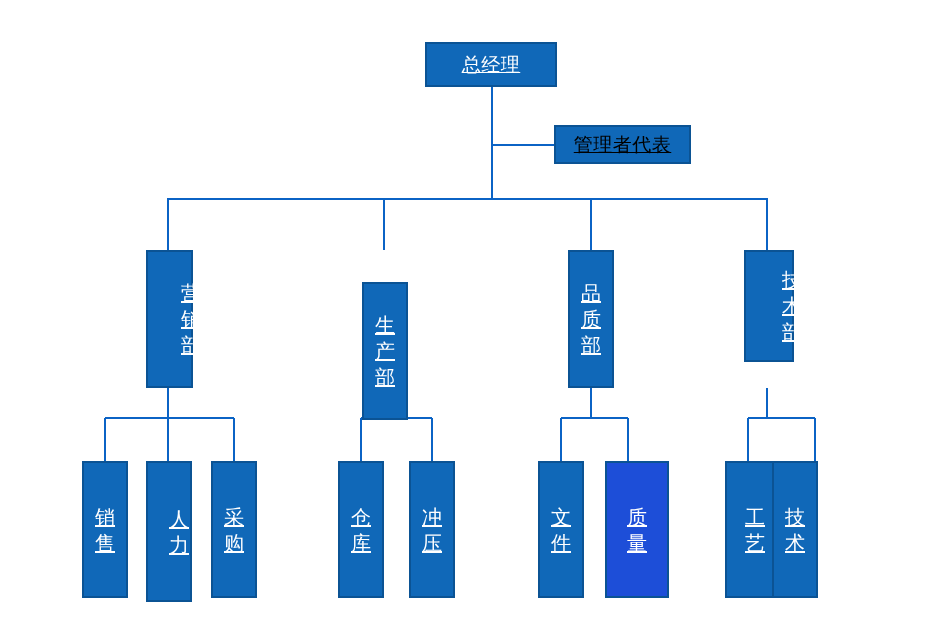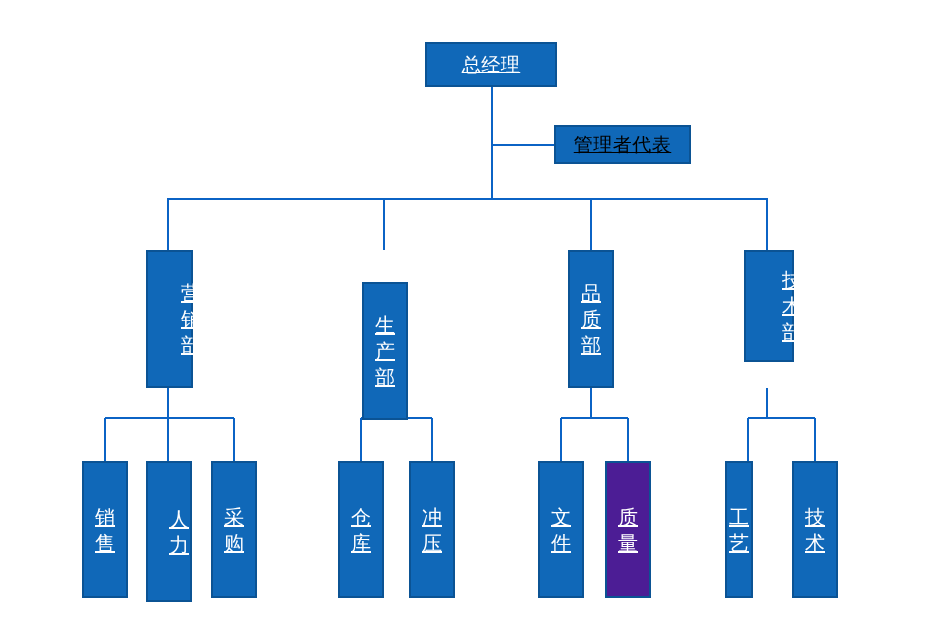--- a/index.html
+++ b/index.html
@@ -151,25 +151,25 @@
   </div>
 
   <div class="node leaf" style="left: 409px; top: 461px; width: 46px; height: 137px; background: rgb(16, 104, 184); border-color: rgb(11, 83, 148); color: rgb(255, 255, 255);">
     <span class="label">冲压</span>
   </div>
 
   <div class="node leaf" style="left: 538px; top: 461px; width: 46px; height: 137px; background: rgb(16, 104, 184); border-color: rgb(11, 83, 148); color: rgb(255, 255, 255);">
     <span class="label">文件</span>
   </div>
 
-  <div class="node leaf" style="left: 605px; top: 461px; width: 46px; height: 137px; background: #4c1d95; border-color: rgb(11, 83, 148); color: rgb(255, 255, 255);">
+  <div class="node leaf" style="left: 605px; top: 461px; width: 64px; height: 137px; background: #1d4ed8; border-color: rgb(11, 83, 148); color: rgb(255, 255, 255);">
     <span class="label">质量</span>
   </div>
 
-  <div class="node leaf" style="left: 725px; top: 461px; width: 28px; height: 137px; background: rgb(16, 104, 184); border-color: rgb(11, 83, 148); color: rgb(255, 255, 255);">
+  <div class="node leaf" style="left: 725px; top: 461px; width: 60px; height: 137px; background: rgb(16, 104, 184); border-color: rgb(11, 83, 148); color: rgb(255, 255, 255);">
     <span class="label">工艺</span>
   </div>
 
-  <div class="node leaf" style="left: 792px; top: 461px; width: 46px; height: 137px; background: rgb(16, 104, 184); border-color: rgb(11, 83, 148); color: rgb(255, 255, 255);">
+  <div class="node leaf" style="left: 772px; top: 461px; width: 46px; height: 137px; background: rgb(16, 104, 184); border-color: rgb(11, 83, 148); color: rgb(255, 255, 255);">
     <span class="label">技术</span>
   </div>
 
 </div>
 
 </body></html>

